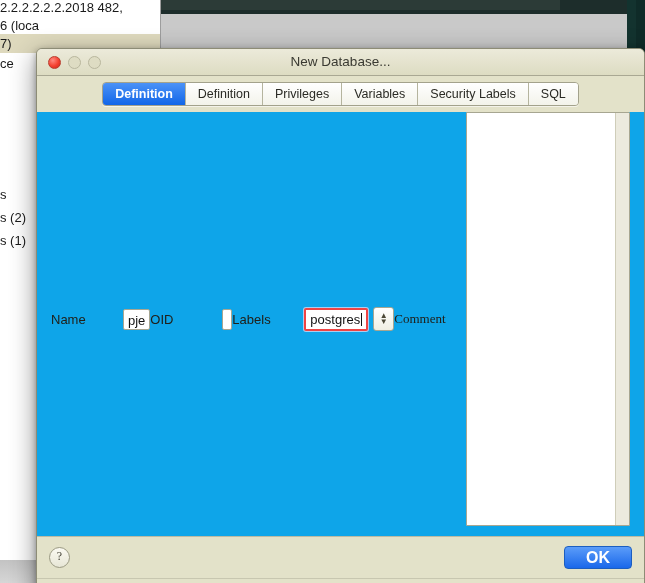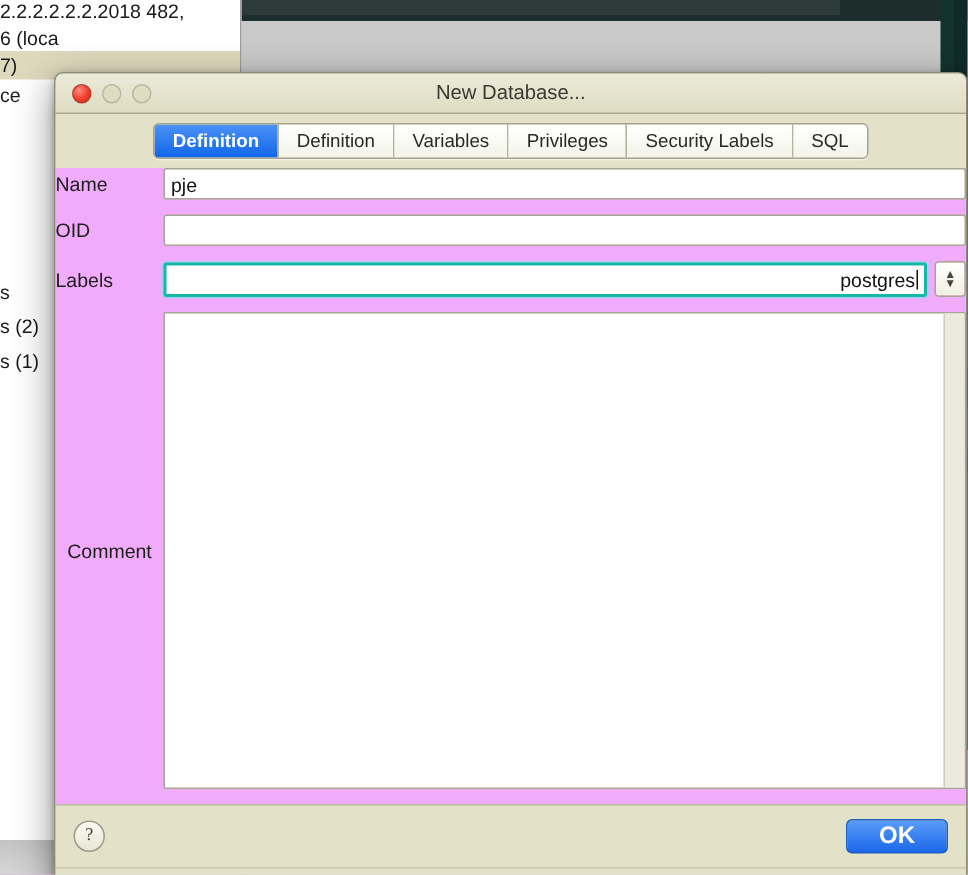--- a/index.html
+++ b/index.html
@@ -205,25 +205,24 @@
   .tab:last-child { border-right: none; }
   .tab.active {
     background: linear-gradient(180deg, #4b92f7 0%, #1166e8 100%);
     color: #ffffff;
     font-weight: bold;
   }
 
   
   .dialog-body {
     flex: 1 1 auto;
-    background: #f0abfc;
-    padding: 0 0;
-    box-sizing: border-box;
-    display: flex;
-    flex-direction: column;
+    background: #0ea5e9;
+    padding: 0 14px;
+    box-sizing: border-box;
+    display: flex;
     overflow: hidden;
   }
   .form-row {
     display: flex;
     align-items: center;
     margin-bottom: 10px;
     flex: none;
   }
   .form-label {
     width: 72px;
@@ -242,21 +241,21 @@
     padding: 0 4px;
     font-size: 13px;
     color: #111111;
     box-sizing: border-box;
     font-family: "Liberation Sans", sans-serif;
     position: relative;
     white-space: nowrap;
     overflow: hidden;
   }
   .textfield.focused {
-    border: 2px solid #14b8a6;
+    border: 2px solid #ef4444;
     box-shadow: 0 0 0 1px #a9cdf2;
     height: 23px;
     line-height: 19px;
     text-align: right;
   }
   .caret {
     display: inline-block;
     width: 1px;
     height: 13px;
     background: #111111;
@@ -286,22 +285,21 @@
     align-items: center;
     flex: 1 1 auto;
     margin-bottom: 10px;
     min-height: 0;
   }
   .comment-label {
     width: 72px;
     flex: none;
     font-size: 13px;
     color: #20201a;
-    font-family: Liberation Sans, sans-serif;
-    text-align: center;
+    font-family: Liberation Serif, serif;
   }
   .textarea-wrap {
     flex: 1 1 auto;
     align-self: stretch;
     background: #ffffff;
     border: 1px solid #a7a691;
     border-radius: 1px;
     display: flex;
     min-height: 0;
   }
@@ -438,22 +436,22 @@
     <div class="traffic close"></div>
     <div class="traffic min"></div>
     <div class="traffic zoom"></div>
     <div class="title-text">New Database...</div>
   </div>
 
   <div class="tabstrip">
     <div class="tabs">
       <div class="tab active">Definition</div>
       <div class="tab">Definition</div>
+      <div class="tab">Privileges</div>
       <div class="tab">Variables</div>
-      <div class="tab">Privileges</div>
       <div class="tab">Security Labels</div>
       <div class="tab">SQL</div>
     </div>
   </div>
 
   <div class="dialog-body">
 
     <div class="form-row">
       <div class="form-label">Name</div>
       <div class="textfield">pje</div>

